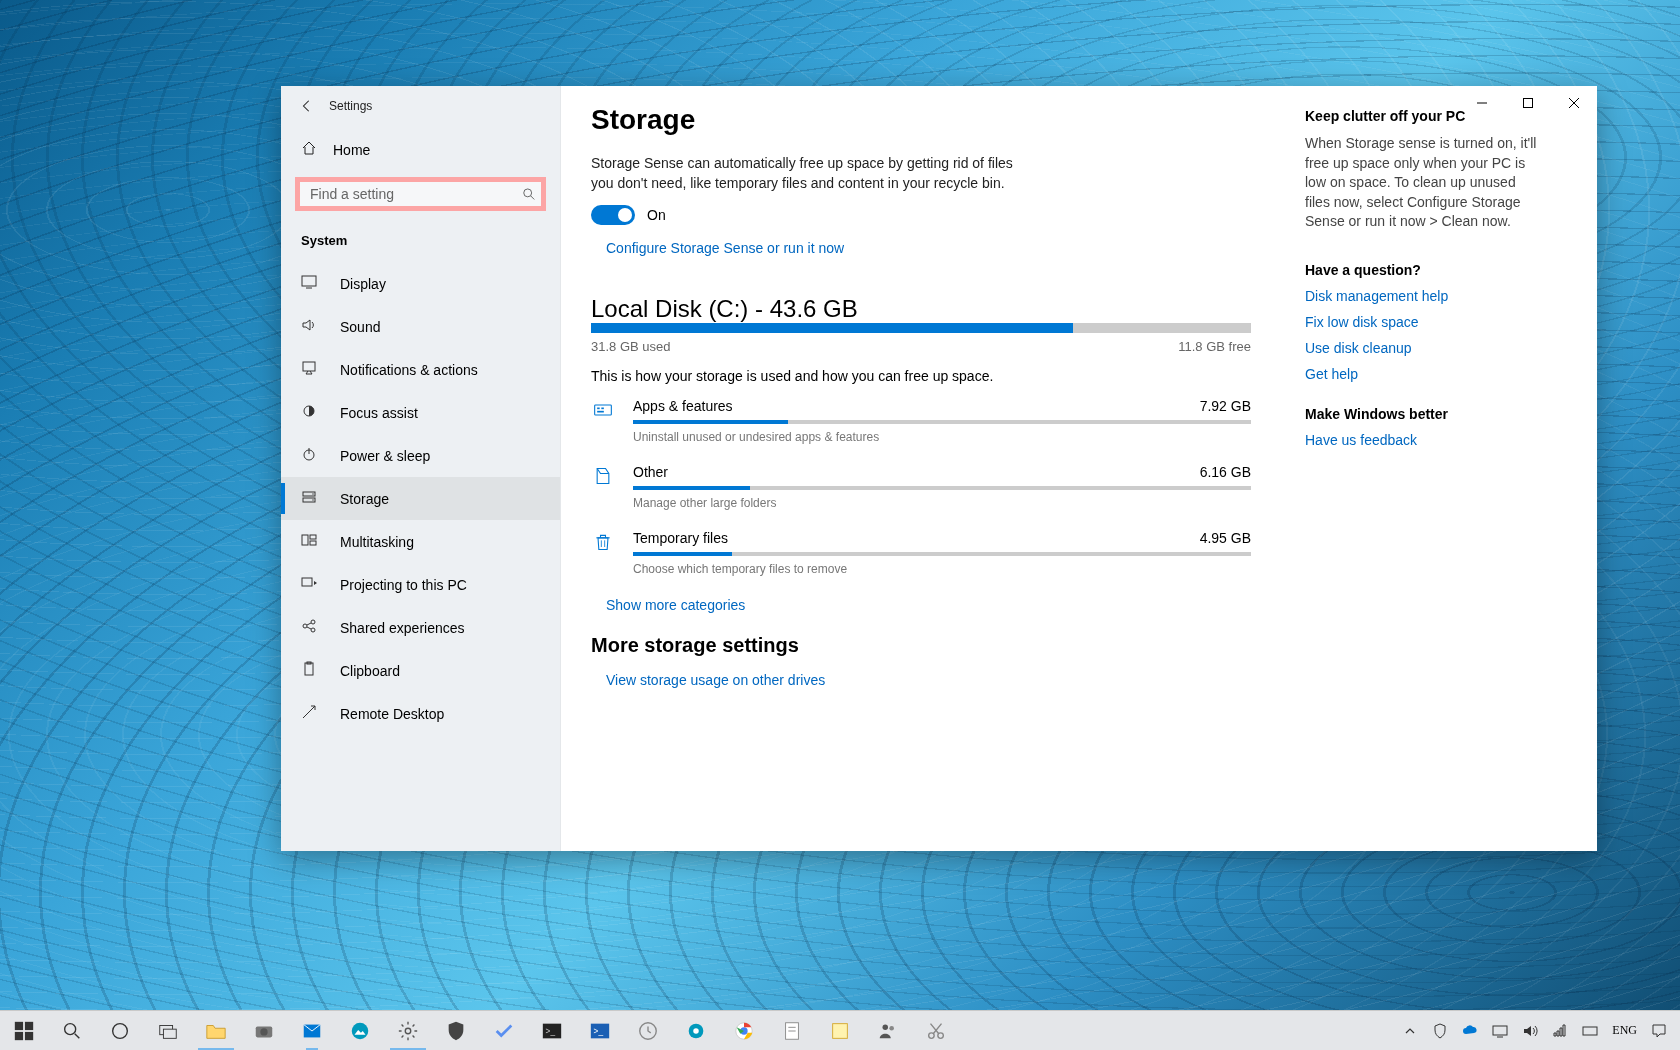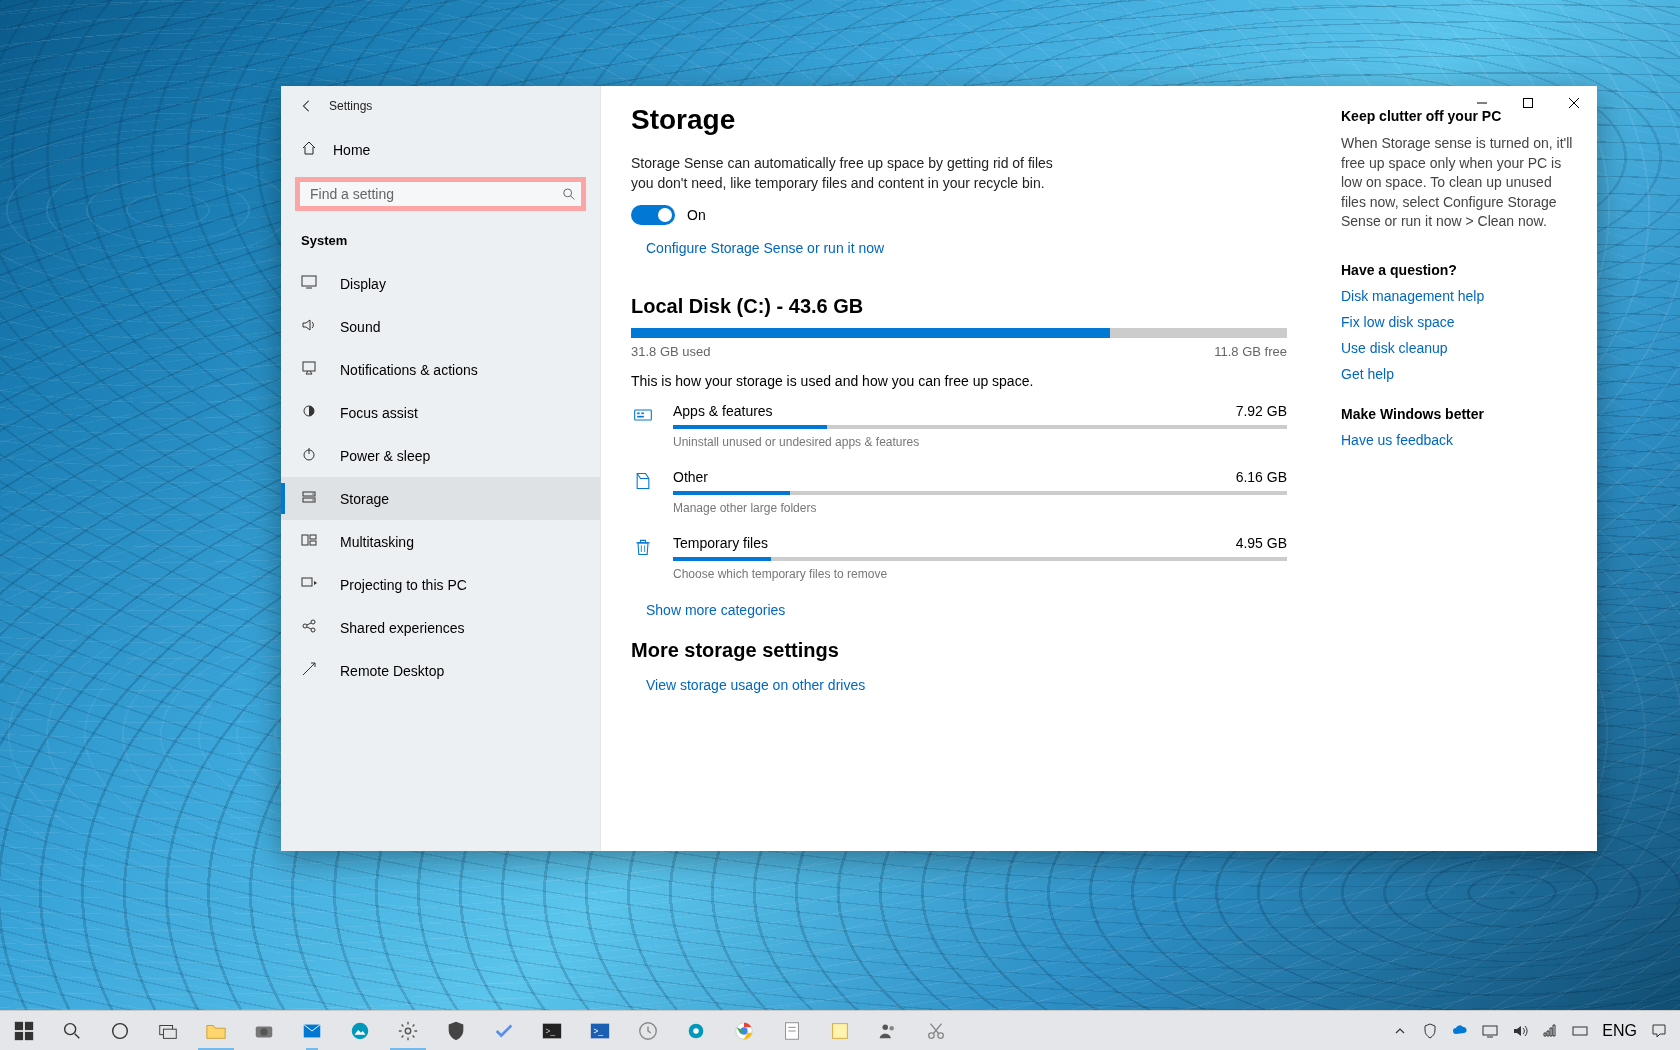--- a/index.html
+++ b/index.html
@@ -15,21 +15,21 @@
     repeating-radial-gradient(ellipse 300px 120px at 10% 20%, rgba(255,255,255,.08) 0 2px, transparent 2px 40px),
     repeating-radial-gradient(ellipse 280px 110px at 80% 15%, rgba(0,40,70,.15) 0 3px, transparent 3px 35px),
     repeating-radial-gradient(ellipse 260px 100px at 30% 70%, rgba(255,255,255,.06) 0 2px, transparent 2px 38px),
     repeating-radial-gradient(ellipse 320px 130px at 90% 85%, rgba(0,30,60,.18) 0 3px, transparent 3px 42px);
   pointer-events:none;
 }
 .window {
   position: absolute; left: 281px; top: 86px; width: 1316px; height: 765px;
   background: #fff; display: flex; box-shadow: 0 8px 30px rgba(0,0,0,.35);
 }
-.sidebar { width: 320px; background: rgba(230,234,238,.72); backdrop-filter: blur(18px); display: flex; flex-direction: column; border-right: 1px solid rgba(0,0,0,.04); }
+.sidebar { width: 280px; background: rgba(230,234,238,.72); backdrop-filter: blur(18px); display: flex; flex-direction: column; border-right: 1px solid rgba(0,0,0,.04); }
 .titlebar { height: 40px; display: flex; align-items: center; padding: 0 10px; font-size: 12px; color:#222; }
 .back-btn { width: 32px; height: 32px; display:flex;align-items:center;justify-content:center; cursor:pointer; }
 .back-btn svg { width:14px;height:14px; }
 .app-title { margin-left: 6px; }
 .home-row { display:flex; align-items:center; gap:16px; padding: 14px 20px 10px 20px; font-size:14px; cursor:pointer; }
 .home-row svg{width:16px;height:16px;}
 .search-wrap { padding: 8px 14px 16px 14px; }
 .search { width:100%; height:34px; border:5px solid #fca5a5; background:rgba(255,255,255,.5); padding:0 30px 0 10px; font-size:14px; outline:none; }
 .search::placeholder{color:#666;}
 .search-wrap{position:relative;}
@@ -45,21 +45,21 @@
 .win-controls { position:absolute; top:0; right:0; display:flex; }
 .win-btn { width:46px; height:34px; display:flex;align-items:center;justify-content:center; cursor:pointer; }
 .win-btn svg{width:10px;height:10px;}
 h1.page-title { font-size: 28px; font-weight:600; margin-bottom: 18px; }
 .desc { font-size:14px; color:#222; line-height:1.4; max-width:440px; margin-bottom:12px; }
 .toggle-row{display:flex;align-items:center;gap:12px;margin-bottom:14px;}
 .toggle{width:44px;height:20px;border-radius:10px;background:#0078d4;position:relative;cursor:pointer;}
 .toggle::after{content:"";position:absolute;right:3px;top:3px;width:14px;height:14px;border-radius:50%;background:#fff;}
 .toggle-label{font-size:14px;}
 .link{color:#0067c0;font-size:14px;cursor:pointer;display:inline-block;margin-left:15px;}
-h2.disk-title{font-size:20px;font-weight:700;margin-top:38px;margin-bottom:10px;}
+h2.disk-title{font-size:24px;font-weight:400;margin-top:38px;}
 .disk-bar{height:10px;background:#ccc;margin-bottom:6px;position:relative;}
 .disk-bar-fill{height:100%;background:#0078d4;}
 .disk-stats{display:flex;justify-content:space-between;font-size:13px;color:#666;margin-bottom:14px;}
 .usage-desc{font-size:14px;margin-bottom:14px;}
 .cat-row{display:flex;gap:18px;margin-bottom:20px;cursor:pointer;}
 .cat-icon{width:24px;display:flex;justify-content:center;color:#0078d4;padding-top:2px;}
 .cat-icon svg{width:20px;height:20px;}
 .cat-body{flex:1;}
 .cat-head{display:flex;justify-content:space-between;font-size:14px;margin-bottom:6px;}
 .cat-bar{height:4px;background:#ccc;margin-bottom:6px;}
@@ -73,21 +73,21 @@
 
 .taskbar{position:absolute;left:0;right:0;bottom:0;height:40px;background:#e4e6e9;display:flex;align-items:center;border-top:1px solid #c9c9c9;}
 .task-left{display:flex;align-items:center;height:100%;}
 .tb-item{width:48px;height:100%;display:flex;align-items:center;justify-content:center;cursor:pointer;position:relative;}
 .tb-item.active::after{content:"";position:absolute;bottom:0;left:6px;right:6px;height:2px;background:#76b9ed;}
 .tb-item.running::after{content:"";position:absolute;bottom:0;left:18px;right:18px;height:2px;background:#76b9ed;}
 .tb-item svg,.tb-item .ico{width:22px;height:22px;}
 .task-right{margin-left:auto;display:flex;align-items:center;height:100%;padding-right:6px;}
 .tray-item{padding:0 7px;height:100%;display:flex;align-items:center;justify-content:center;cursor:pointer;font-size:12px;}
 .tray-item svg{width:16px;height:16px;}
-.lang{font-size:16px;}
+.lang{font-size:12px;font-family:Liberation Serif, serif;}
 </style>
 </head>
 <body>
 
 <div class="desktop">
   <div class="feather-overlay"></div>
 
   <div class="window">
     <div class="win-controls">
       <div class="win-btn">
@@ -196,20 +196,27 @@
                 <circle cx="4" cy="8" r="2" fill="none" stroke="#333"></circle>
                 <circle cx="12" cy="4" r="2" fill="none" stroke="#333"></circle>
                 <circle cx="12" cy="12" r="2" fill="none" stroke="#333"></circle>
                 <line x1="6" y1="7" x2="10" y2="5" stroke="#333"></line>
                 <line x1="6" y1="9" x2="10" y2="11" stroke="#333"></line>
               </svg></span>
             <span>Shared experiences</span>
           </div>
           <div class="nav-item">
             <span><svg viewBox="0 0 16 16">
+                <rect x="4" y="2" width="8" height="12" fill="none" stroke="#333"></rect>
+                <rect x="6" y="1" width="4" height="2" fill="none" stroke="#333"></rect>
+              </svg></span>
+            <span>Clipboard</span>
+          </div>
+          <div class="nav-item">
+            <span><svg viewBox="0 0 16 16">
                 <path d="M2 14L14 2M10 2h4v4" fill="none" stroke="#333"></path>
               </svg></span>
             <span>Remote Desktop</span>
           </div>
         </div>
     </div>
 
     <div class="main">
       <div class="content">
         <h1 class="page-title">Storage</h1>

